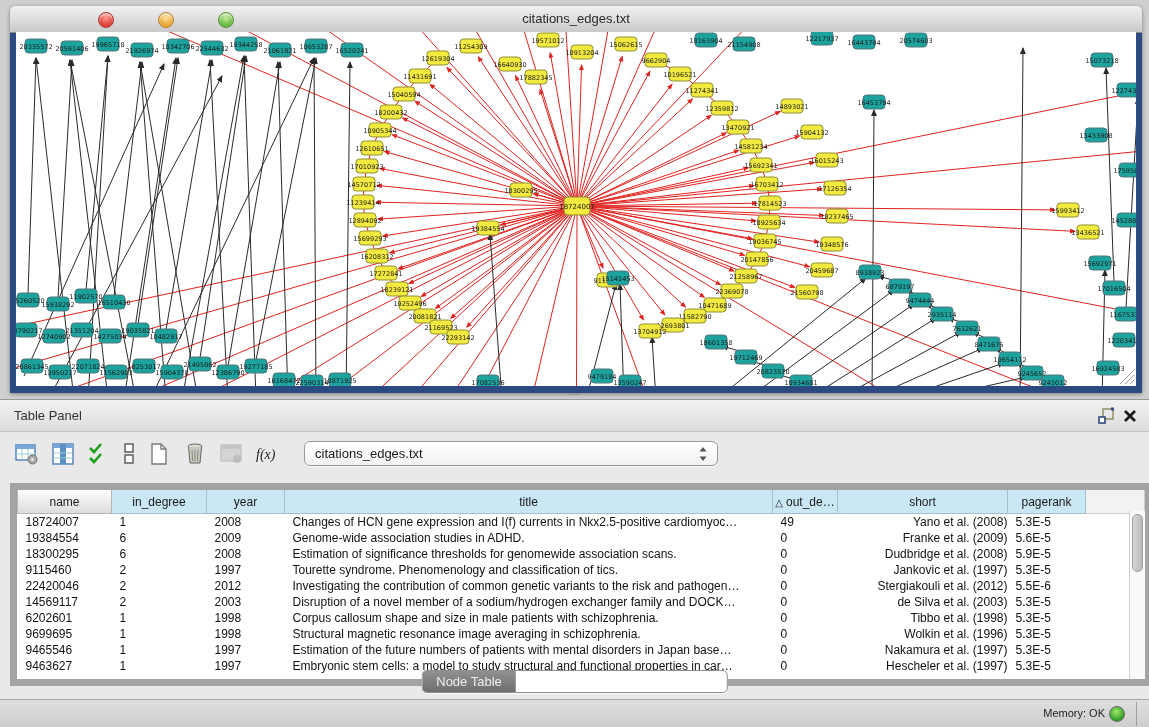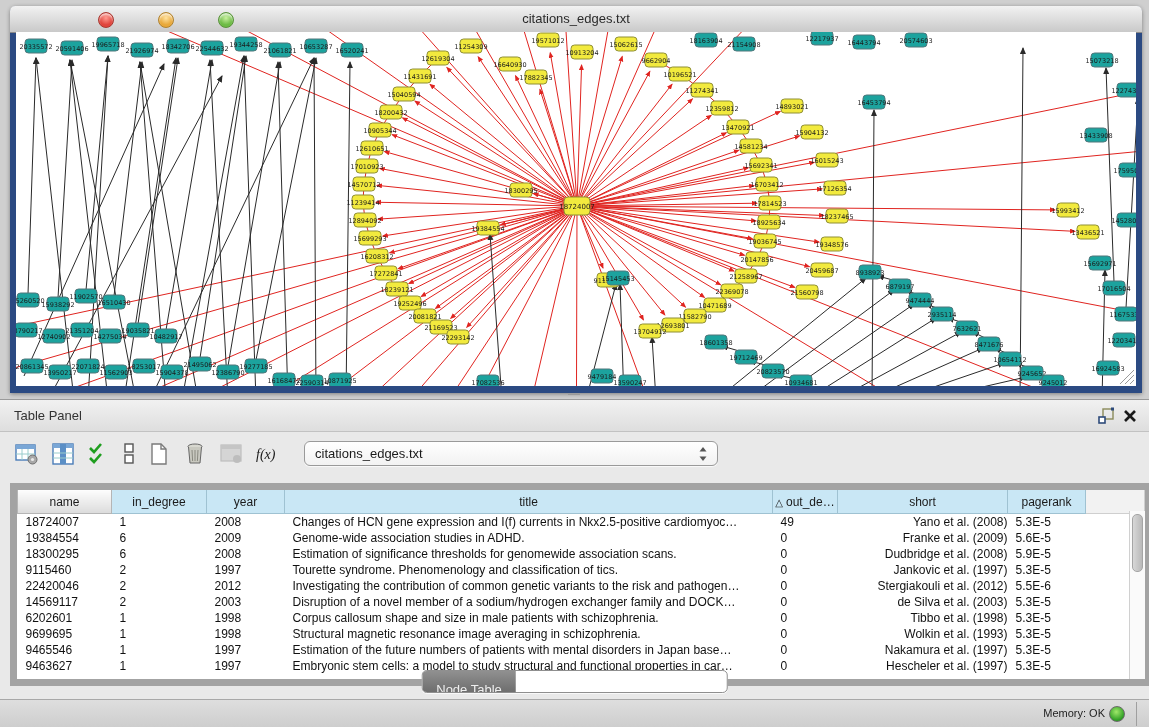--- a/index.html
+++ b/index.html
@@ -62,21 +62,21 @@
   table.data td.center{text-align:right;padding:0;}
   .sort-icon{font-size:10px;margin-right:3px;}
   .vscroll{position:absolute;right:0;top:21px;bottom:0;width:15px;background:#fafafa;
     border-left:1px solid #d0d0d0;}
   .vthumb{position:absolute;left:2px;right:2px;top:3px;height:56px;border-radius:5px;
     background:linear-gradient(90deg,#d7d7d7,#b9b9b9);border:1px solid #a5a5a5;}
 
   .tabbar{position:absolute;left:50%;bottom:6px;transform:translateX(-50%);
     display:flex;height:21px;border:1px solid #8f8f8f;border-radius:5px;
     overflow:hidden;background:#fff;box-shadow:0 1px 0 rgba(255,255,255,.7);}
-  .seg{padding:8px 14px;line-height:21px;font-size:13px;color:#222;cursor:pointer;}
+  .seg{padding:0 14px;line-height:21px;font-size:13px;color:#222;cursor:pointer;}
   .seg + .seg{border-left:4px solid #eab308;margin-top:28px;}
   .seg.active{background:linear-gradient(#909090,#6e6e6e);color:#efefef;}
 
   
   #status-bar{position:absolute;left:0;top:699px;width:1149px;height:28px;
     background:linear-gradient(#dedede,#cdcdcd);border-top:1px solid #a8a8a8;}
   .mem-label{position:absolute;right:44px;top:7px;font-size:11px;color:#222;}
   .mem-dot{position:absolute;right:24px;top:6px;width:14px;height:14px;border-radius:50%;
     background:radial-gradient(circle at 45% 35%,#9fe86a,#2f9e25 70%);border:1px solid #6a6a6a;}
   .sb-divider{position:absolute;right:12px;top:2px;bottom:2px;width:1px;background:#9f9f9f;}
@@ -706,21 +706,21 @@
             <td class="center">Tibbo et al. (1998)</td>
             <td>5.3E-5</td>
             <td></td>
           </tr>
           <tr>
             <td>9699695</td>
             <td>1</td>
             <td>1998</td>
             <td>Structural magnetic resonance image averaging in schizophrenia.</td>
             <td>0</td>
-            <td class="center">Wolkin et al. (1993)</td>
+            <td class="center">Wolkin et al. (1996)</td>
             <td>5.3E-5</td>
             <td></td>
           </tr>
           <tr>
             <td>9465546</td>
             <td>1</td>
             <td>1997</td>
             <td>Estimation of the future numbers of patients with mental disorders in Japan base…</td>
             <td>0</td>
             <td class="center">Nakamura et al. (1997)</td>

